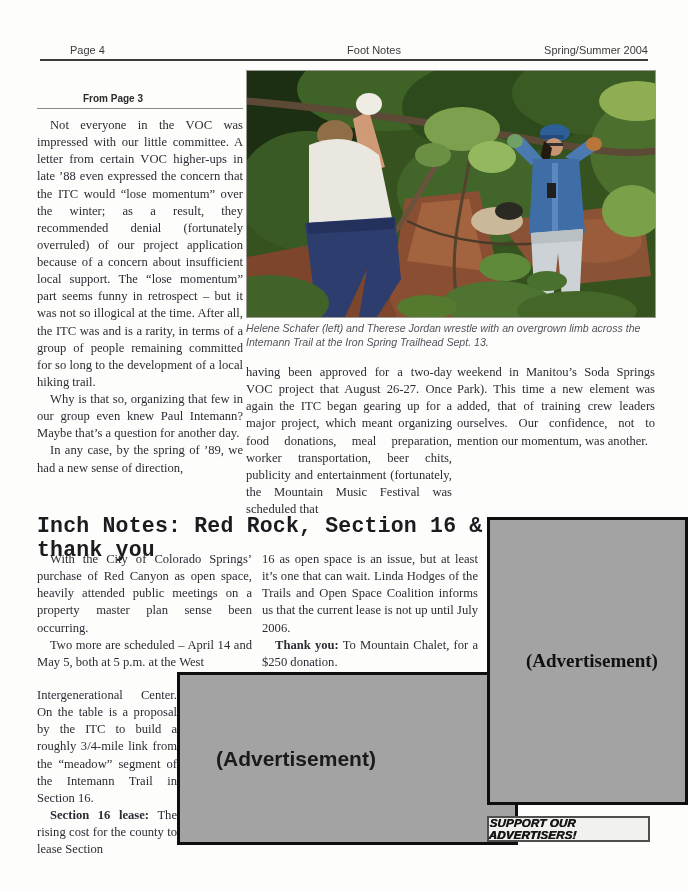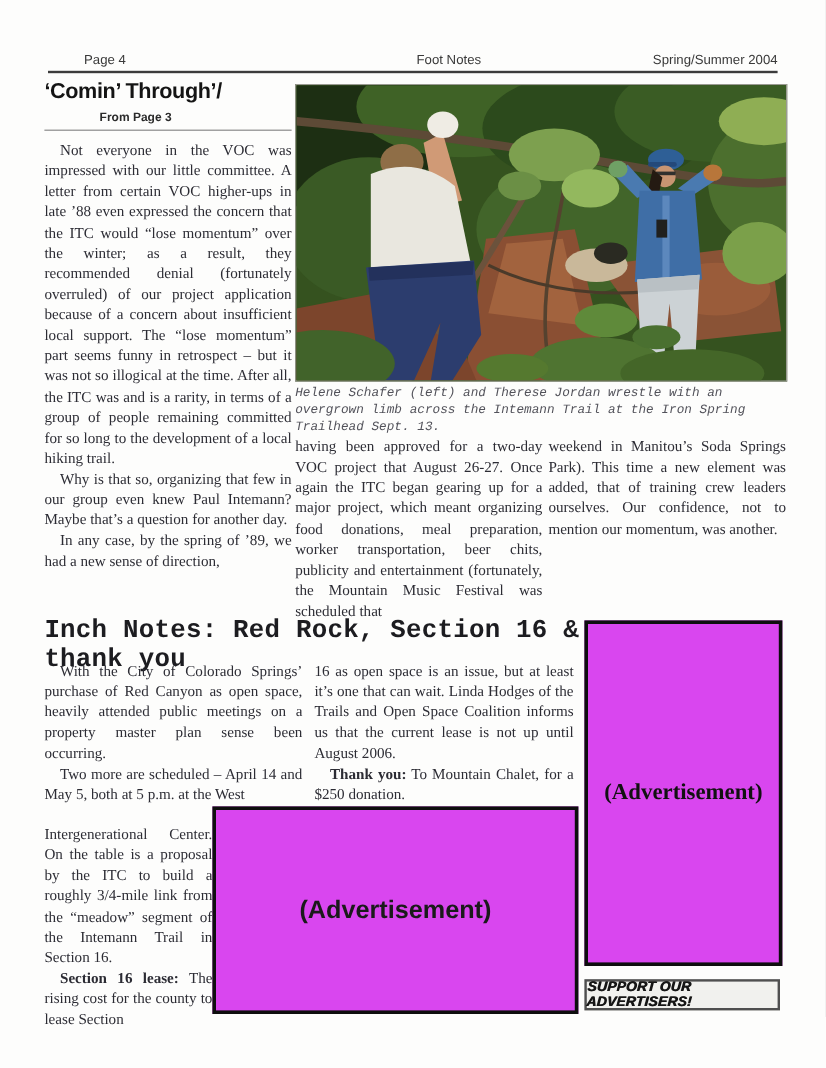--- a/index.html
+++ b/index.html
@@ -12,30 +12,30 @@
   
   .hdr{font-family:"Liberation Sans",sans-serif;font-size:11px;color:#3a3a3a;padding-left:30px;}
   .hdr-rule{background:#3c3c3c;height:2px;}
   
   .a1-title{font-family:"Liberation Sans",sans-serif;font-weight:bold;font-size:18px;color:#141414;letter-spacing:-0.3px;}
   .a1-from{font-family:"Liberation Sans",sans-serif;font-weight:bold;font-size:10px;color:#2b2b2b;}
   .thin-rule{background:#8a8a8a;height:1px;}
   .body-col{font-size:12.6px;line-height:1.36;text-align:justify;color:#2c2c34;}
   .body-col p{margin:0;}
   .body-col p.ind{text-indent:13px;font-family:Liberation Serif, serif;}
-  .caption{font-family:Liberation Mono, monospace;font-style:italic;font-size:10.6px;line-height:1.32;color:#52525a;}
+  .caption{font-family:Liberation Sans, sans-serif;font-style:italic;font-size:10.6px;line-height:1.32;color:#52525a;}
   .chapter-note{font-family:"Liberation Sans",sans-serif;font-size:11.4px;line-height:1.35;color:#4d4d52;text-indent:16px;margin-top:27px;text-align:left;}
   
   .a2-title{font-family:Liberation Mono, monospace;font-weight:bold;font-size:21.5px;color:#1c1c20;letter-spacing:0.2px;}
   .lead-bold{font-weight:bold;}
   
   .photo{border:1px solid #9a9a92;overflow:hidden;background:#33511f;}
   .photo svg{display:block;}
   
-  .ad-box{background:#d946ef;border:3px solid #0e0e0e;display:flex;align-items:center;justify-content:center;}
+  .ad-box{background:#a3a3a3;border:3px solid #0e0e0e;display:flex;align-items:center;padding-left:36px;}
   .ad-label-sans{font-family:"Liberation Sans",sans-serif;font-weight:bold;font-size:21px;color:#1a1a1a;}
   .ad-label-serif{font-family:"Liberation Serif",serif;font-weight:bold;font-size:19px;color:#111;}
   .support-box{
     background:#f1f1ee;border:2px solid #4f4f4f;display:flex;align-items:center;justify-content:center;
   }
   .support-text{
     font-family:"Liberation Sans",sans-serif;font-weight:800;font-style:italic;
     font-size:11.5px;color:#161616;letter-spacing:0.2px;transform:skewX(-4deg);
     text-shadow:0.6px 0 0 #161616;
   }
@@ -43,21 +43,20 @@
 </head>
 <body>
 
 <div class="page">
 
   <div class="abs hdr" style="left:40px;top:44px;">Page 4</div>
   <div class="abs hdr" style="left:0;top:44px;width:688px;text-align:center;">Foot Notes</div>
   <div class="abs hdr" style="right:40px;top:44px;">Spring/Summer 2004</div>
   <div class="abs hdr-rule" style="left:40px;top:59px;width:608px;"></div>
 
-  <div class="abs a1-title" style="left:37px;top:66px;width:207px;">‘Comin’ Through’/</div>
   <div class="abs a1-from" style="left:37px;top:93px;padding-left:46px;">From Page 3</div>
   <div class="abs thin-rule" style="left:37px;top:108px;width:206px;"></div>
 
   <div class="abs body-col" style="left:37px;top:117px;width:206px;">
     <p class="ind">Not everyone in the VOC was impressed with our little committee. A letter from certain VOC higher-ups in late ’88 even expressed the concern that the ITC would “lose momentum” over the winter; as a result, they recommended denial (fortunately overruled) of our project application because of a concern about insufficient local support. The “lose momentum” part seems funny in retrospect – but it was not so illogical at the time. After all, the ITC was and is a rarity, in terms of a group of people remaining committed for so long to the development of a local hiking trail.</p>
     <p class="ind">Why is that so, organizing that few in our group even knew Paul Intemann? Maybe that’s a question for another day.</p>
     <p class="ind">In any case, by the spring of ’89, we had a new sense of direction,</p>
   </div>
 
   <div class="abs photo" style="left:246px;top:70px;width:408px;height:246px;">
@@ -140,21 +139,21 @@
     <p class="ind">With the City of Colorado Springs’ purchase of Red Canyon as open space, heavily attended public meetings on a property master plan sense been occurring.</p>
     <p class="ind">Two more are scheduled – April 14 and May 5, both at 5 p.m. at the West</p>
   </div>
 
   <div class="abs body-col" style="left:37px;top:687px;width:140px;">
     <p>Intergenerational Center. On the table is a proposal by the ITC to build a roughly 3/4-mile link from the “meadow” segment of the Intemann Trail in Section 16.</p>
     <p class="ind"><span class="lead-bold">Section 16 lease:</span> <span>The rising cost for the county to lease Section</span></p>
   </div>
 
   <div class="abs body-col" style="left:262px;top:551px;width:216px;">
-    <p>16 as open space is an issue, but at least it’s one that can wait. Linda Hodges of the Trails and Open Space Coalition informs us that the current lease is not up until August 2006.</p>
+    <p>16 as open space is an issue, but at least it’s one that can wait. Linda Hodges of the Trails and Open Space Coalition informs us that the current lease is not up until July 2006.</p>
     <p class="ind"><span class="lead-bold">Thank you:</span> <span>To Mountain Chalet, for a $250 donation.</span></p>
   </div>
 
   <div class="abs ad-box" style="left:177px;top:672px;width:299px;height:167px;">
     <span class="ad-label-sans">(Advertisement)</span>
   </div>
 
   <div class="abs ad-box" style="left:487px;top:517px;width:159px;height:282px;">
     <span class="ad-label-serif">(Advertisement)</span>
   </div>

